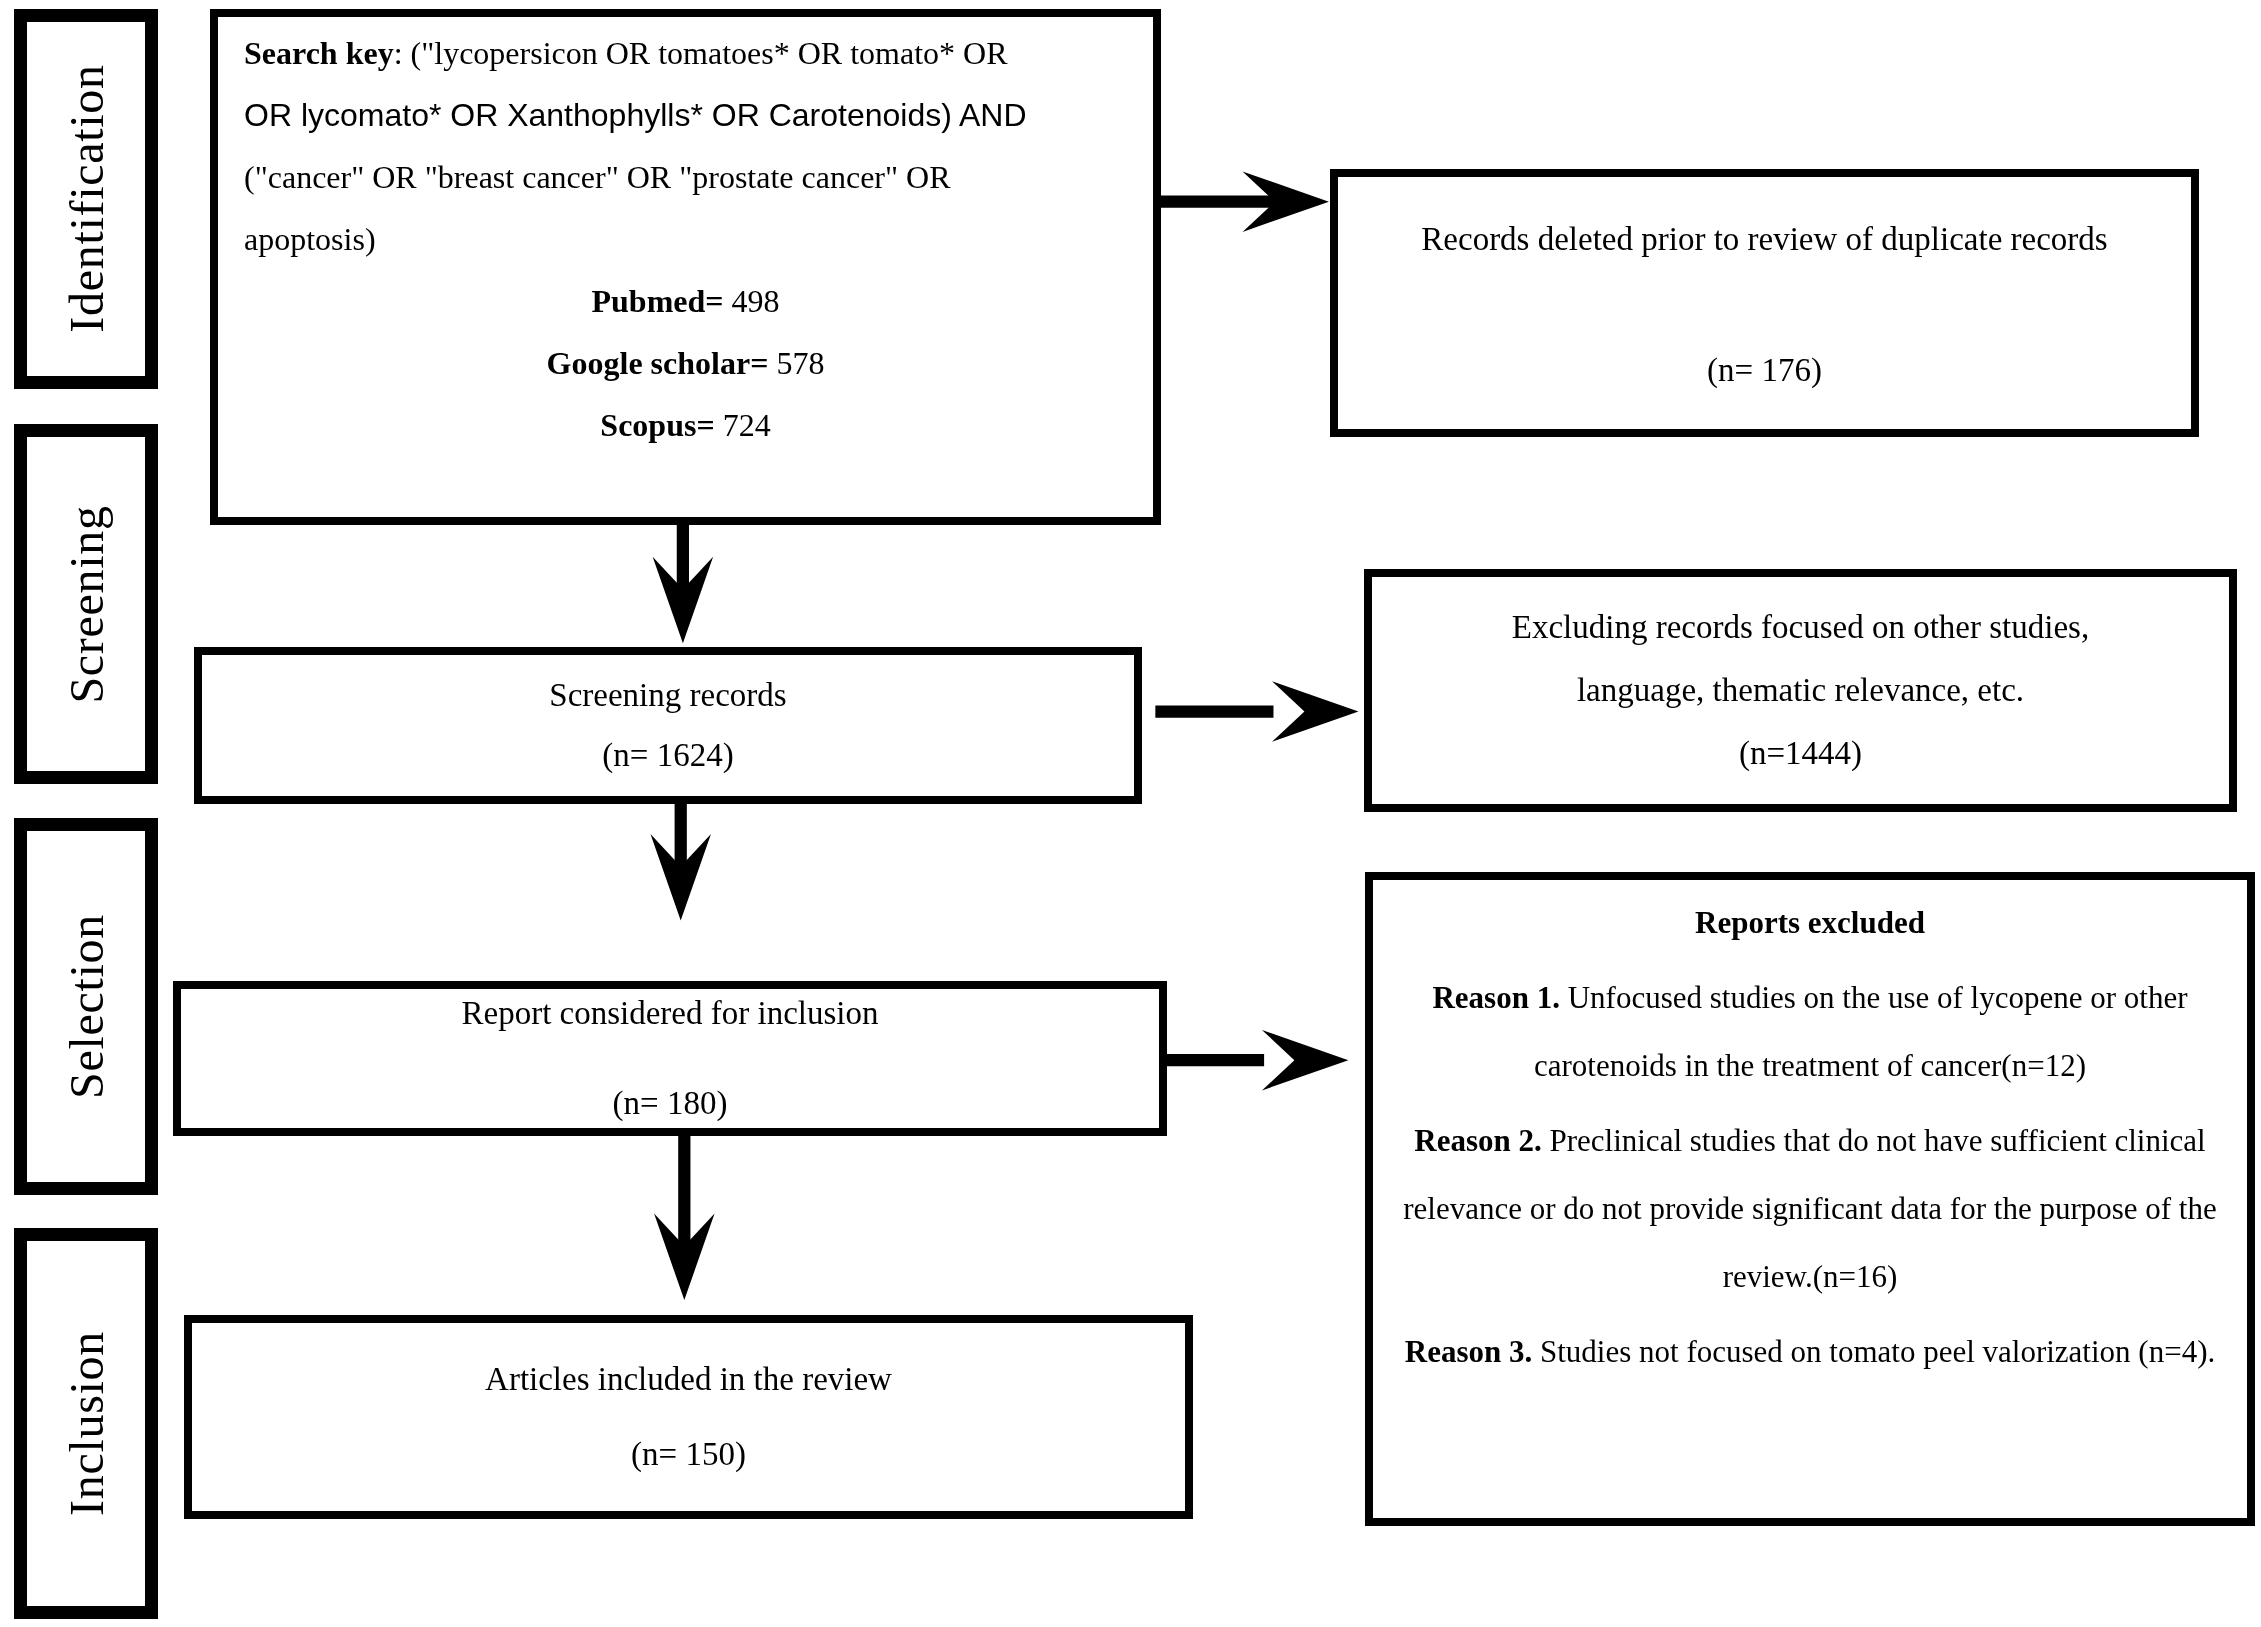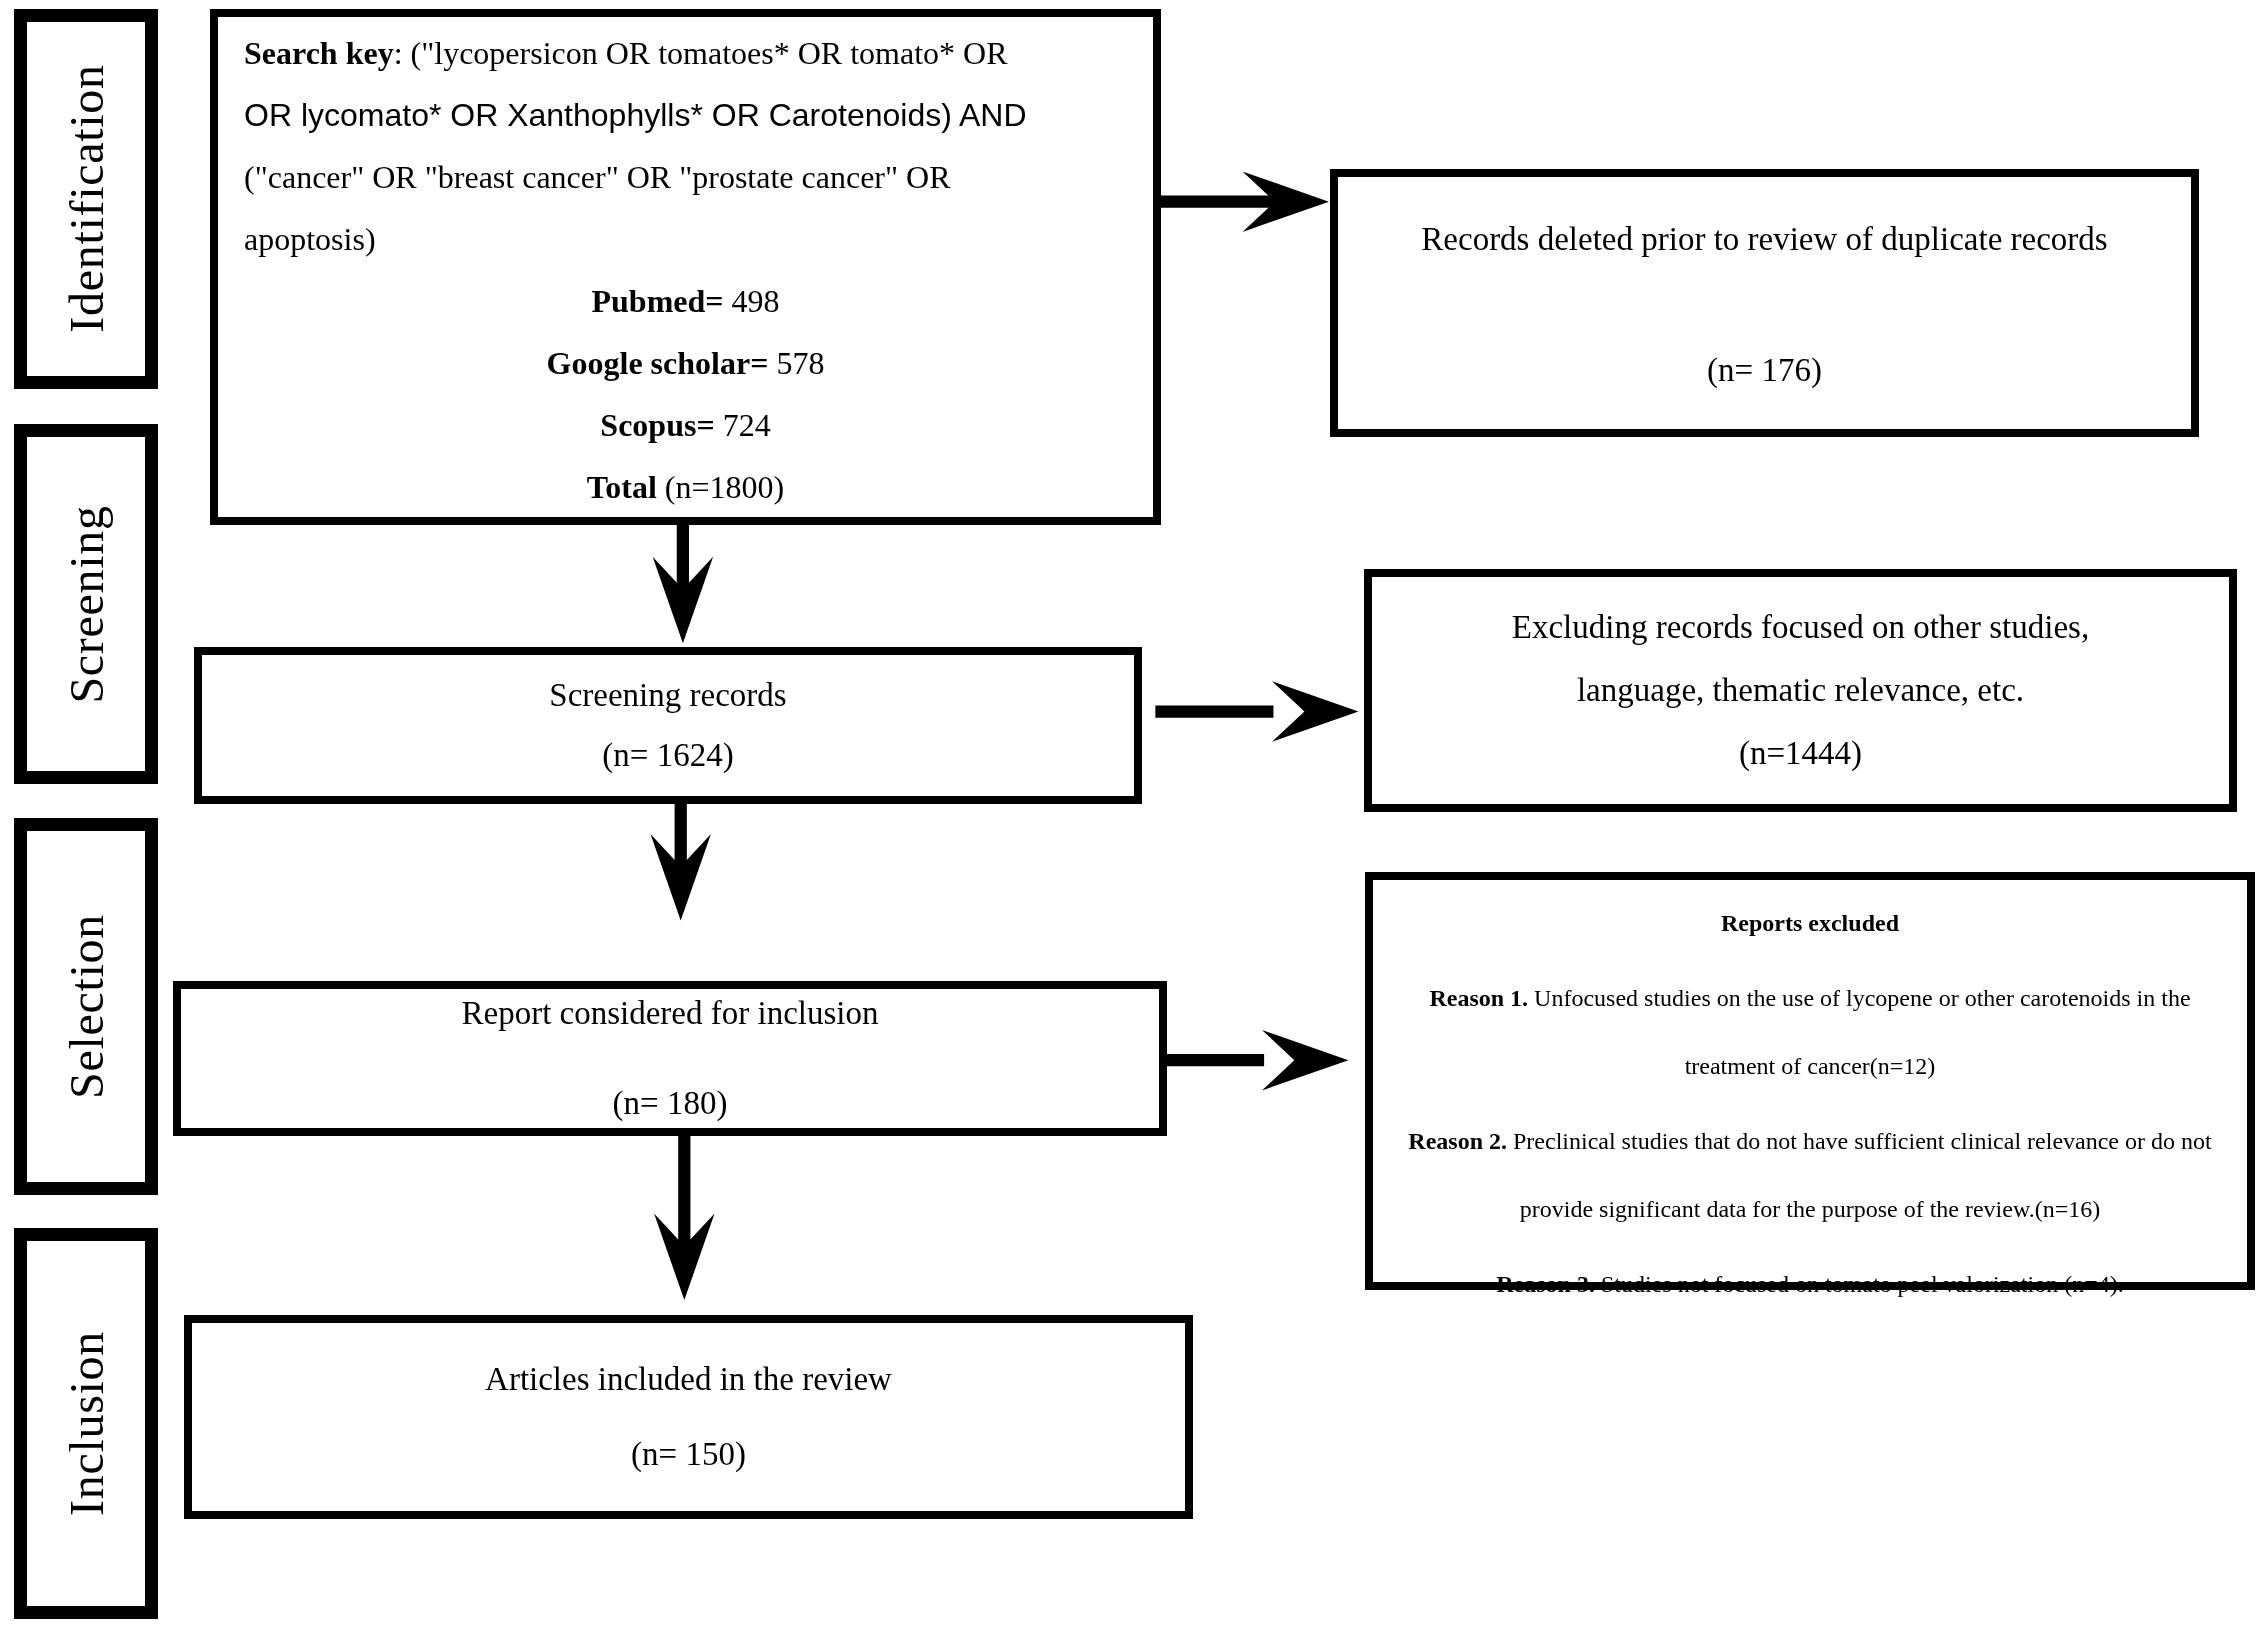--- a/index.html
+++ b/index.html
@@ -94,22 +94,22 @@
 
   
   .report-box {
     left: 173px; top: 981px; width: 994px; height: 155px;
     font-size: 33px;
     gap: 48px;
   }
 
   
   .reasons-box {
-    left: 1365px; top: 872px; width: 890px; height: 418px;
-    font-size: 24px;
+    left: 1365px; top: 872px; width: 890px; height: 654px;
+    font-size: 31px;
     padding: 8.6px 17.3px;
     line-height: 68px;
     text-align: center;
   }
   .reasons-box .rtitle { font-weight: bold; }
   .reasons-box p { margin: 7px; }
 
   
   .articles-box {
     left: 184px; top: 1315px; width: 1009px; height: 204px;
@@ -143,21 +143,20 @@
   </div>
 
   <div class="fbox search-box">
     <div class="sline"><span class="b">Search key</span><span>: ("lycopersicon OR tomatoes* OR tomato* OR</span></div>
     <div class="sline sans">OR lycomato* OR Xanthophylls* OR Carotenoids) AND</div>
     <div class="sline">("cancer" OR "breast cancer" OR "prostate cancer" OR</div>
     <div class="sline">apoptosis)</div>
     <div class="src"><span class="b">Pubmed=</span><span> 498</span></div>
     <div class="src"><span class="b">Google scholar=</span><span> 578</span></div>
     <div class="src"><span class="b">Scopus=</span><span> 724</span></div>
-    <div class="src"><span class="b">Total</span><span> (n=1800)</span></div>
   </div>
 
   <div class="fbox records-box">
     <div>Records deleted prior to review of duplicate records</div>
     <div>(n= 176)</div>
   </div>
 
   <div class="fbox centered screenrec-box">
     <div>Screening records</div>
     <div>(n= 1624)</div>

